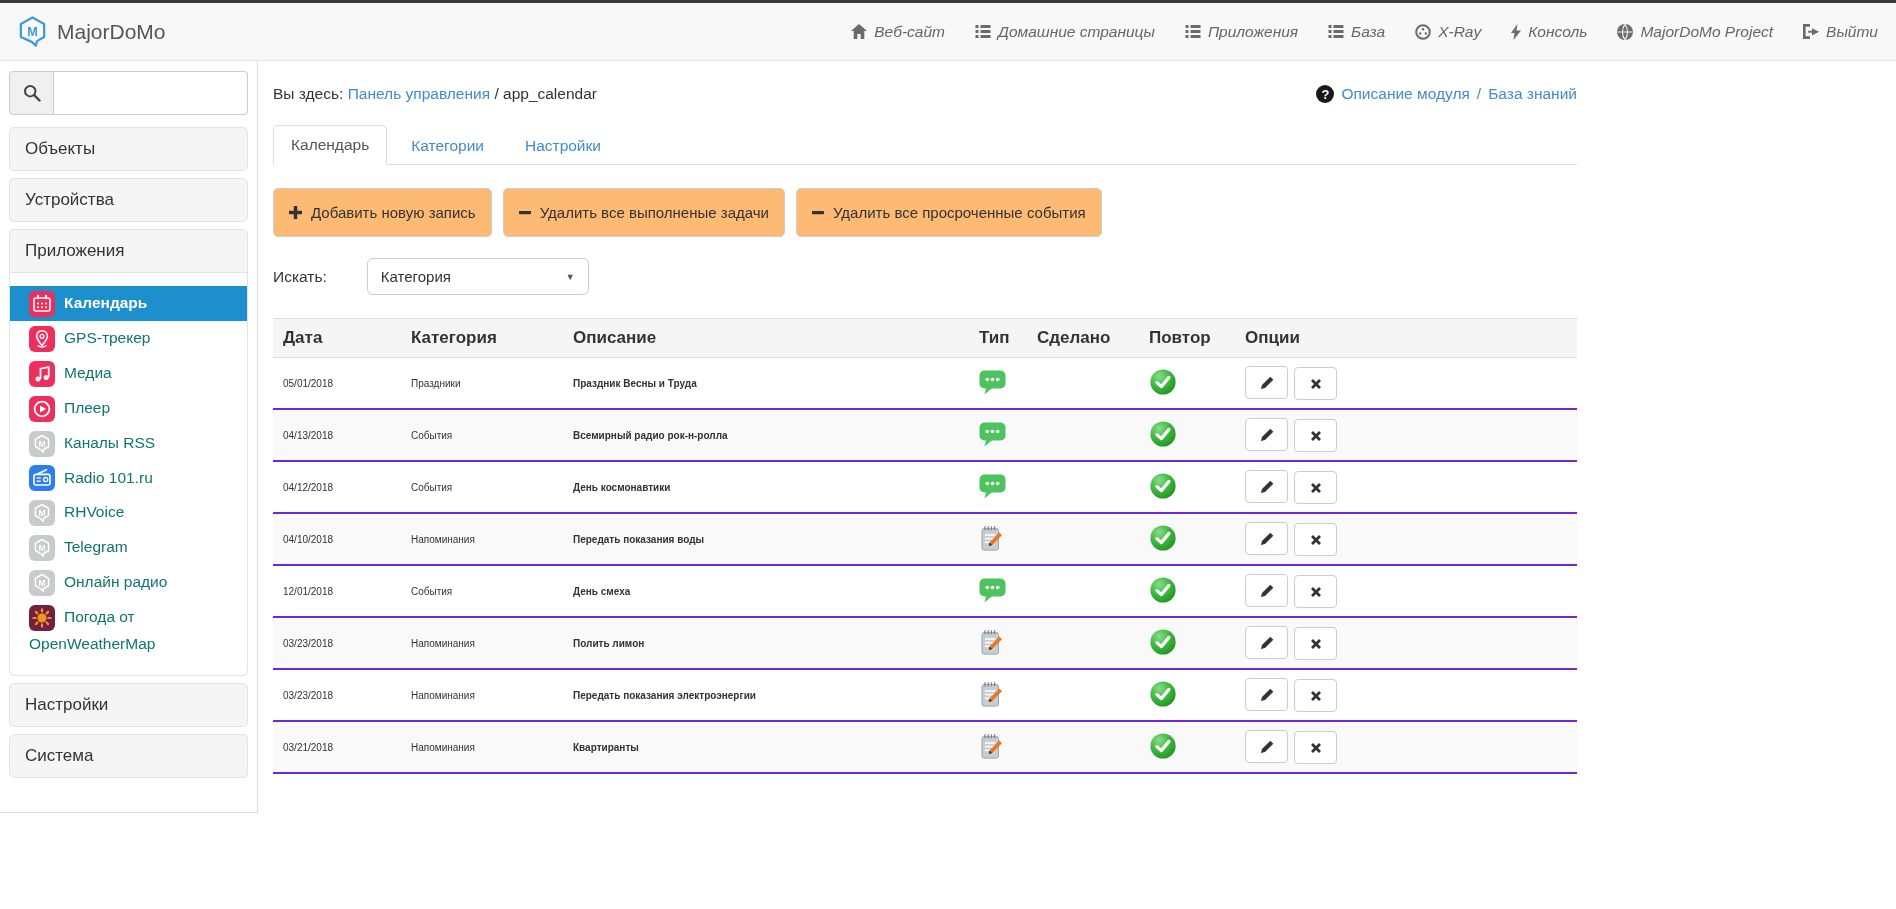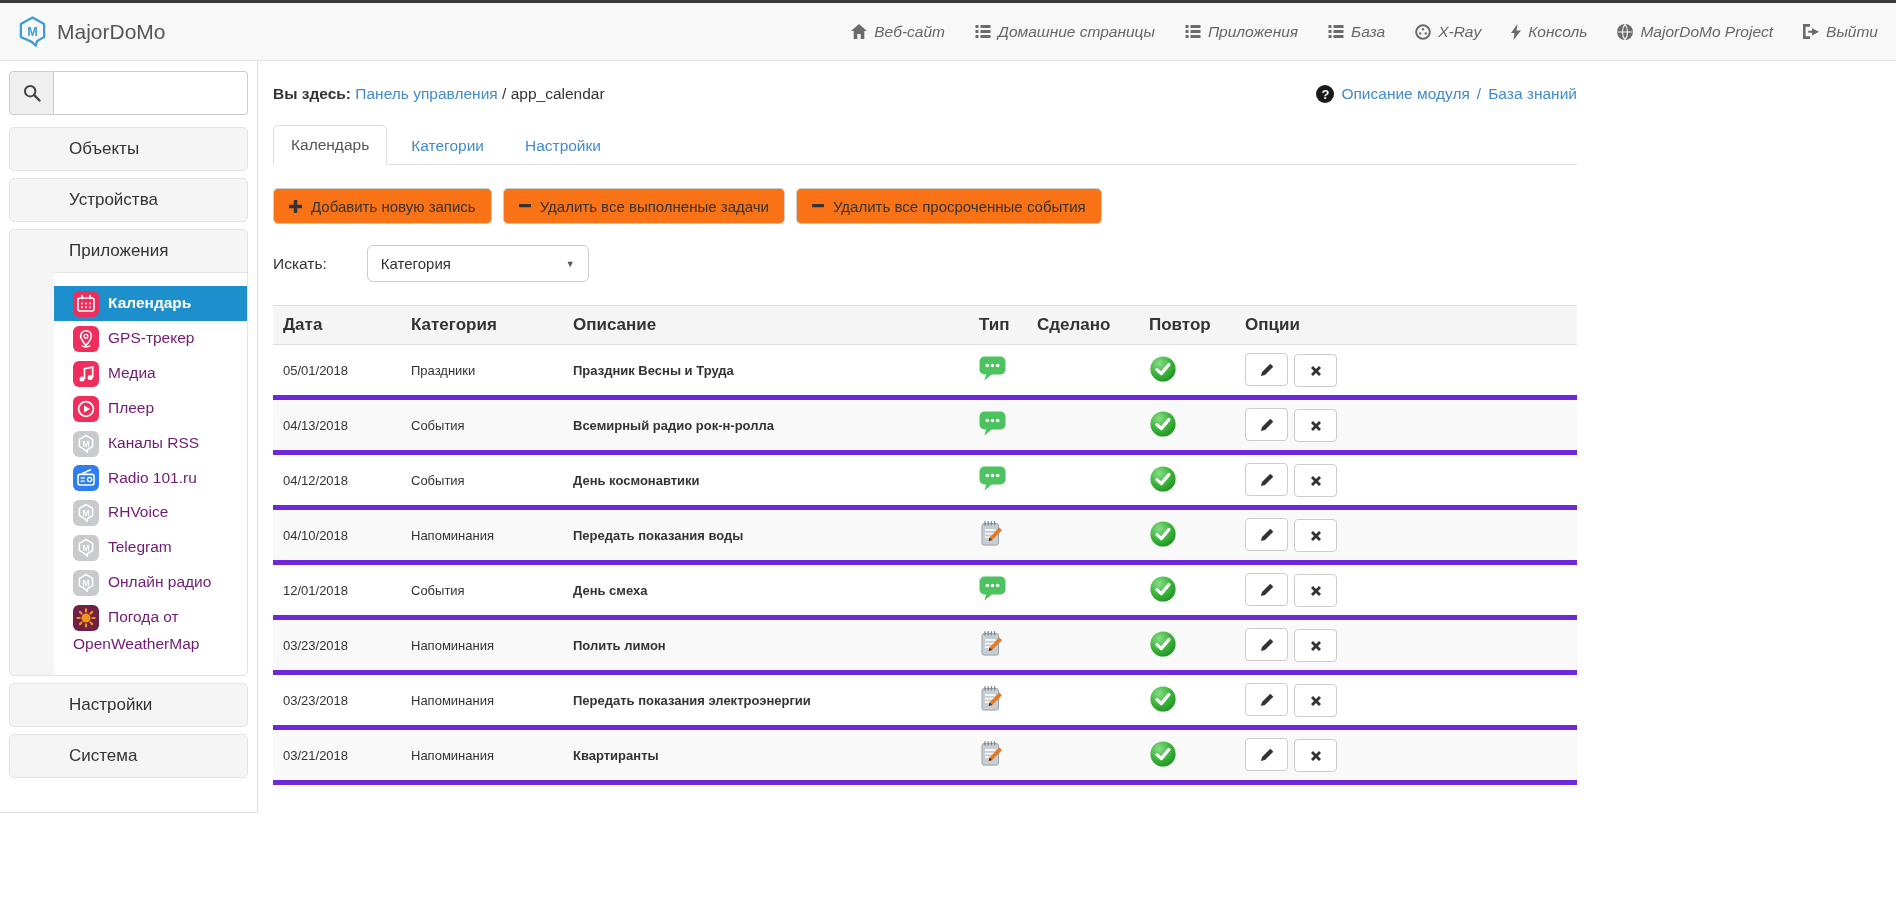--- a/index.html
+++ b/index.html
@@ -16,52 +16,52 @@
 
   
   .layout { display:flex; align-items:flex-start; }
   .sidebar-col { width:258px; min-width:258px; }
   .sidebar { background:#fff; border-right:1px solid #ddd; border-bottom:1px solid #ddd; padding:10px 9px 12px; box-sizing:border-box; min-height:752px; }
 
   .searchbox { display:flex; margin-bottom:12px; }
   .search-btn { width:45px; height:44px; background:#f0f0f0; border:1px solid #ccc; border-radius:4px 0 0 4px; display:flex; align-items:center; justify-content:center; cursor:pointer; box-sizing:border-box; }
   .search-input { flex:1; min-width:0; height:44px; border:1px solid #ccc; border-left:none; border-radius:0 4px 4px 0; box-sizing:border-box; padding:0 10px; font-size:15px; outline:none; }
 
-  .panel { background:#f5f5f5; border:1px solid #e3e3e3; border-radius:5px; margin-bottom:7px;padding-left:44px; }
+  .panel { background:#f5f5f5; border:1px solid #e3e3e3; border-radius:5px; margin-bottom:7px; }
   .panel-header { padding:11px 15px; font-size:17px; color:#333; cursor:pointer; }
   .panel-body { background:#fff; border-top:1px solid #e3e3e3; border-radius:0 0 5px 5px; padding:13px 0 14px; }
 
-  .app-item { display:block; padding:4px 8px 4px 19px; font-size:15.5px; color:#701a75; text-decoration:none; line-height:26px; cursor:pointer; }
+  .app-item { display:block; padding:4px 8px 4px 19px; font-size:15.5px; color:#0f766e; text-decoration:none; line-height:26px; cursor:pointer; }
   .app-item .tile { display:inline-block; vertical-align:middle; margin-right:9px; width:26px; height:26px; }
   .app-item.selected { background:#1d8fcc; color:#fff; font-weight:bold; }
 
   
   .main { flex:1; padding:24px 0 0 15px; }
   .main-inner { width:1304px; }
   .crumbs-row { display:flex; justify-content:space-between; align-items:center; font-size:15.5px; }
-  .crumbs b { font-weight:bold; }
+  .crumbs b { font-weight:normal; }
   .crumb-link, .help-link { color:#428bca; text-decoration:none; cursor:pointer; }
   .help { display:flex; align-items:center; gap:7px; color:#428bca; }
   .qicon { width:18px; height:18px; border-radius:50%; background:#1a1a1a; color:#fff; font-size:13px; font-weight:bold; display:flex; align-items:center; justify-content:center; }
 
   .tabs { margin-top:22px; border-bottom:1px solid #ddd; display:flex; align-items:flex-end; }
   .tab { padding:10px 17px; font-size:15.5px; cursor:pointer; margin-bottom:-1px; text-decoration:none; }
   .tab.active { border:1px solid #ddd; border-bottom:1px solid #fff; border-radius:5px 5px 0 0; color:#555; background:#fff; }
   .tab.inactive { color:#428bca; margin-left:7px;text-align:center; }
 
   .toolbar { margin-top:23px; display:flex; gap:11px; }
-  .btn { display:inline-flex; align-items:center; gap:9px; background:#f97316; border:1px solid #ccc; border-radius:5px; padding:0 15px; height:36px; font-size:15px; color:#333; cursor:pointer; }
+  .btn { display:inline-flex; align-items:center; gap:9px; background:#fdba74; border:1px solid #ccc; border-radius:5px; padding:0 15px; height:49px; font-size:15px; color:#333; cursor:pointer; }
 
   .filter-row { margin-top:21px; display:flex; align-items:center; gap:40px; font-size:15.5px; }
   .select { width:222px; height:37px; border:1px solid #ccc; border-radius:6px; display:flex; align-items:center; justify-content:space-between; padding:0 13px; font-size:15px; color:#333; background:#fff; cursor:pointer; box-sizing:border-box; }
   .caret { color:#555; font-size:9px; }
 
   table.grid { margin-top:23px; width:100%; border-collapse:collapse; }
   .grid th { text-align:left; font-size:17px; padding:9px 8px 9px 10px; background:#f5f5f5; border-top:1px solid #ddd; border-bottom:1px solid #ddd; color:#333; }
-  .grid td { font-size:13px; padding:8px 8px 8px 10px; border-bottom:5px solid #6d28d9; height:49px; box-sizing:border-box; vertical-align:middle; }
+  .grid td { font-size:10px; padding:8px 8px 8px 10px; border-bottom:2px solid #6d28d9; height:49px; box-sizing:border-box; vertical-align:middle; }
   .grid tr.alt td { background:#f9f9f9; }
   .desc { font-weight:bold; }
   .opt-btn { width:41px; height:31px; background:#fff; border:1px solid #ccc; border-radius:4px; display:inline-flex; align-items:center; justify-content:center; margin-right:6px; cursor:pointer; }
 </style>
 </head>
 <body>
 
 <div class="page">
   <div class="top-edge"></div>
 

